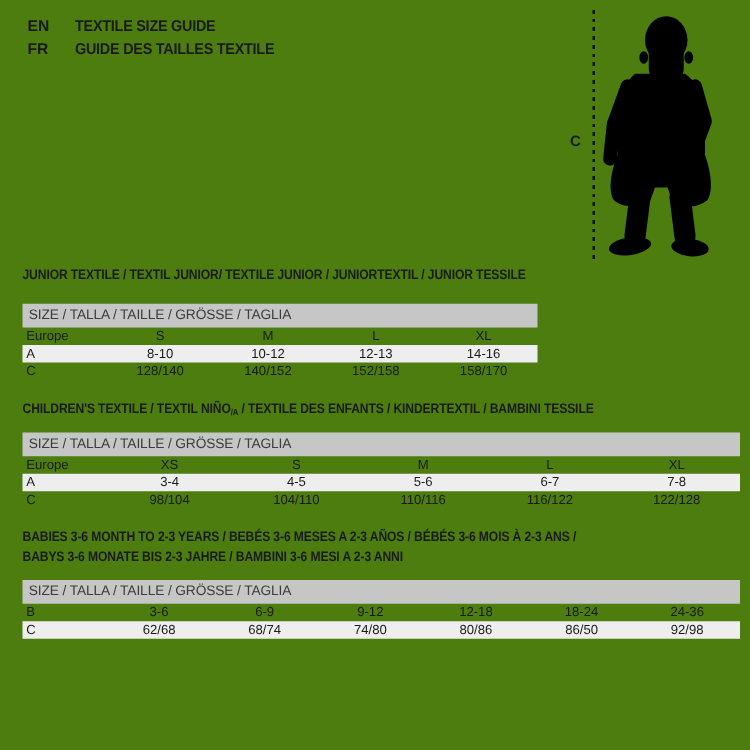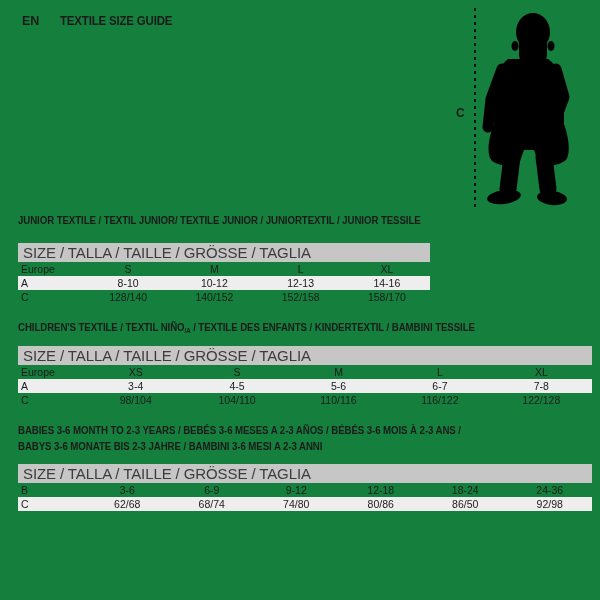--- a/index.html
+++ b/index.html
@@ -1,17 +1,17 @@
 <!DOCTYPE html>
 <html style="--bar: #c6c6c6; --shade: #eeeeee;"><head>
 <meta charset="utf-8">
 <style>
   html,body{margin:0;padding:0;background:#fff;}
   .page{
-    position:relative;width:600px;height:600px;background:#15803d;overflow:hidden;
+    position:relative;width:600px;height:600px;background:#4d7c0f;overflow:hidden;
     font-family:"Liberation Sans",sans-serif;color:#1a1a1a;
   }
   
   .lang-list{position:absolute;left:22px;top:12px;}
   .lang-row{display:flex;height:18px;align-items:center;font-weight:bold;font-size:12.5px;}
   .lang-code{width:38px;}
   .lang-title{transform:scaleX(.92);transform-origin:left center;white-space:nowrap;letter-spacing:-.2px;}
   
   .figure{position:absolute;left:450px;top:6px;width:150px;height:206px;}
   .c-label{position:absolute;left:6px;top:100px;font-weight:bold;font-size:12px;}
@@ -23,40 +23,44 @@
   
   .sec-title{
     position:absolute;left:18px;font-weight:bold;font-size:11px;white-space:nowrap;
     transform:scaleX(.88);transform-origin:left center;letter-spacing:-.1px;
   }
   .sec-title .sub{font-size:7px;vertical-align:-2px;}
   
   .stable{position:absolute;left:18px;}
   .tbar{
     height:19px;line-height:19px;background:var(--bar,#c6c6c6);color:#3c3c3c;
-    font-size:15px;padding-left:5px;letter-spacing:-.1px;
+    font-size:11px;padding-left:5px;letter-spacing:-.1px;
   }
   .trow{display:flex;align-items:center;height:14px;font-size:10.5px;}
   .trow.shaded{background:var(--shade,#eee);}
   .tlabel{width:64px;padding-left:3px;white-space:nowrap;}
   .tcell{flex:1;text-align:center;white-space:nowrap;}
   
   .notes{position:absolute;left:18px;top:536px;}
   .note-line{height:17.5px;font-weight:bold;font-size:11px;white-space:nowrap;
     transform:scaleX(.88);transform-origin:left center;letter-spacing:-.1px;}
 </style>
 </head>
 <body>
 
 <div class="page">
 
   <div class="lang-list">
     <div class="lang-row">
       <span class="lang-code">EN</span>
       <span class="lang-title">TEXTILE SIZE GUIDE</span>
+    </div>
+    <div class="lang-row">
+      <span class="lang-code">FR</span>
+      <span class="lang-title">GUIDE DES TAILLES TEXTILE</span>
     </div>
   </div>
 
   <div class="figure">
     <span class="c-label">C</span>
     <div class="dash-line"></div>
     <svg width="95" height="200" viewBox="0 0 95 198">
       <g fill="#000" stroke="none">
 
         <ellipse cx="51" cy="23" rx="17" ry="19"></ellipse>

